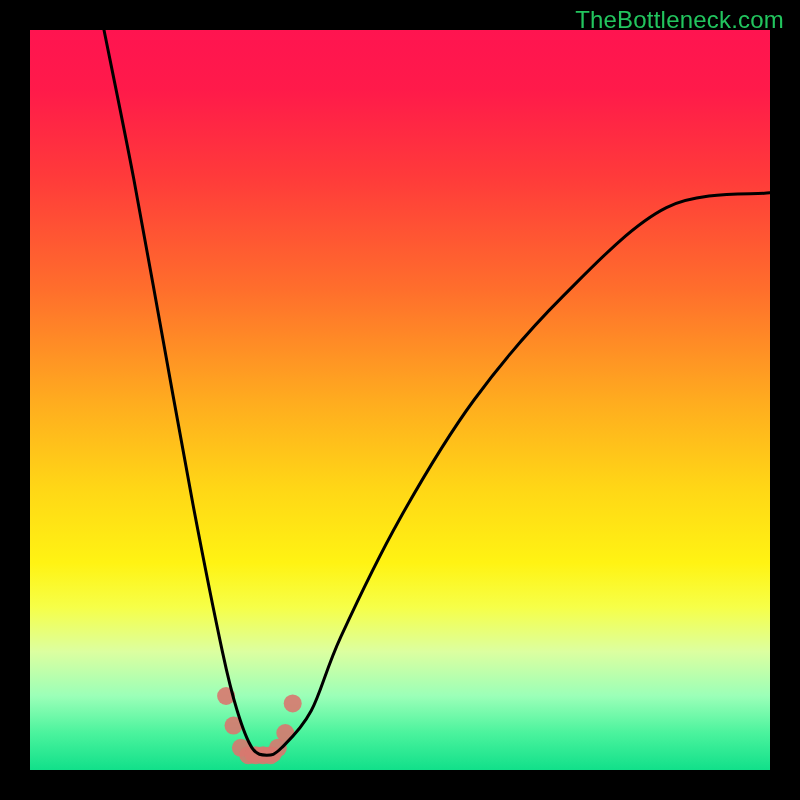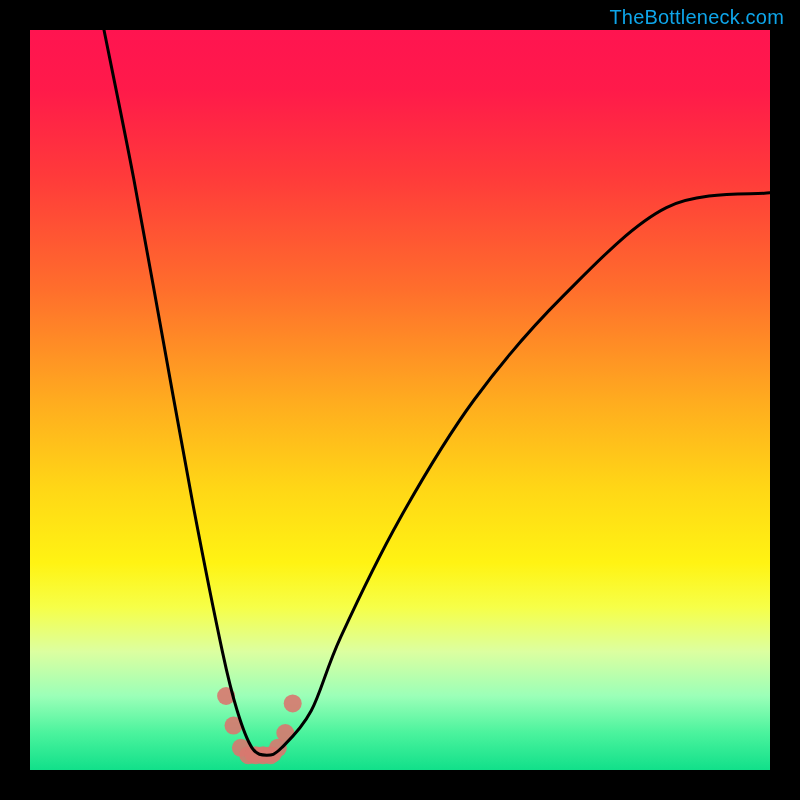--- a/index.html
+++ b/index.html
@@ -38,22 +38,22 @@
     position: absolute;
     left: 0;
     top: 0;
     width: 740px;
     height: 740px;
   }
   .watermark {
     position: absolute;
     top: 6px;
     right: 16px;
-    color: #0ea5e9;
-    font-size: 20px;
+    color: #22c55e;
+    font-size: 24px;
     font-weight: 500;
     letter-spacing: 0.2px;
   }
 </style>
 </head>
 <body>
 
 <div class="frame">
 
   <div class="watermark">TheBottleneck.com</div>

